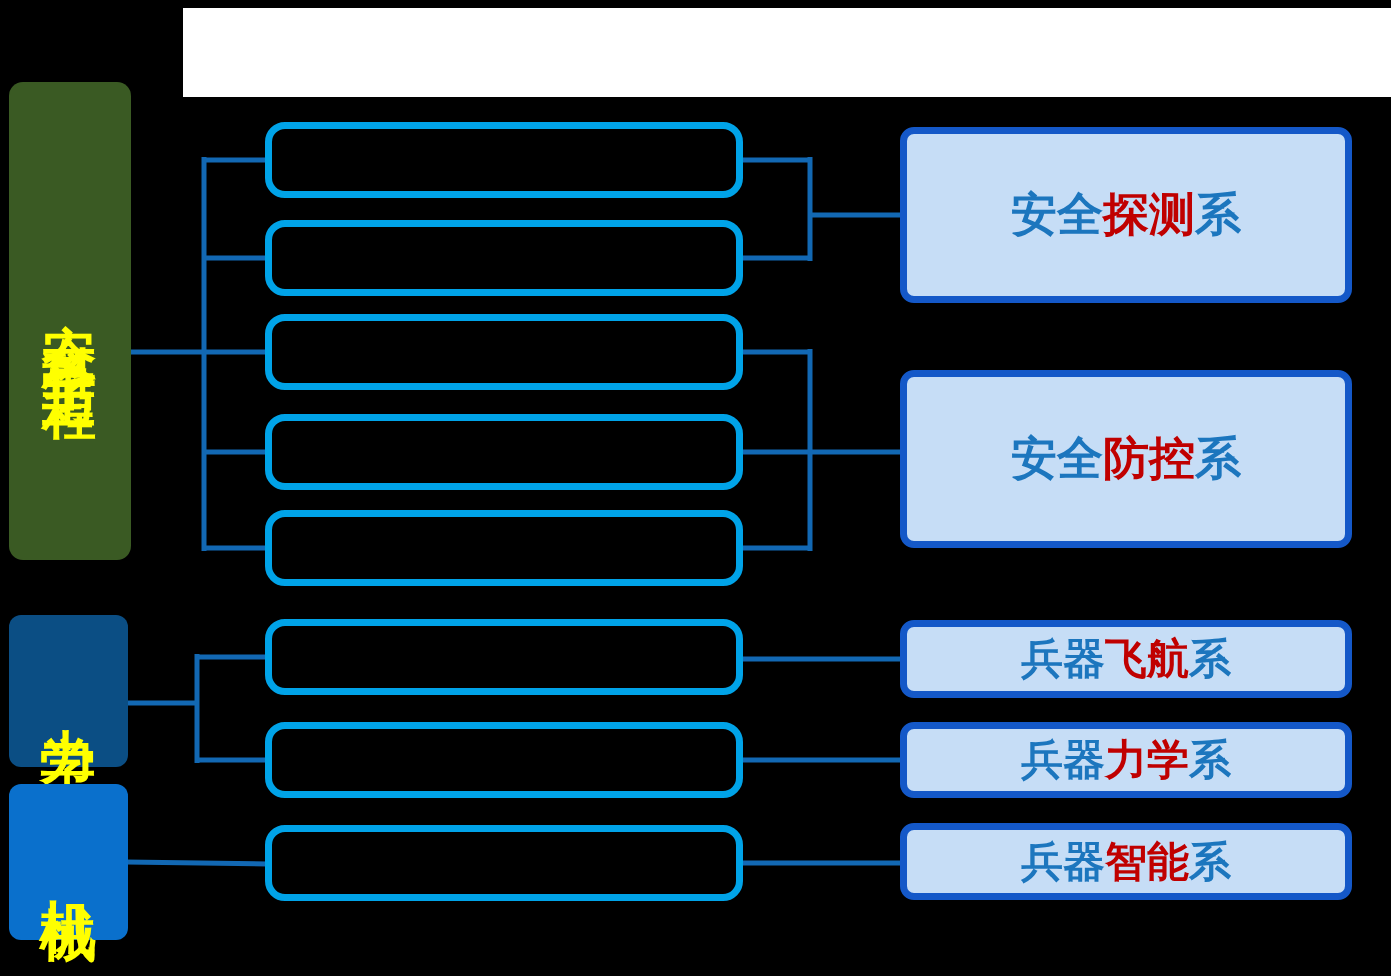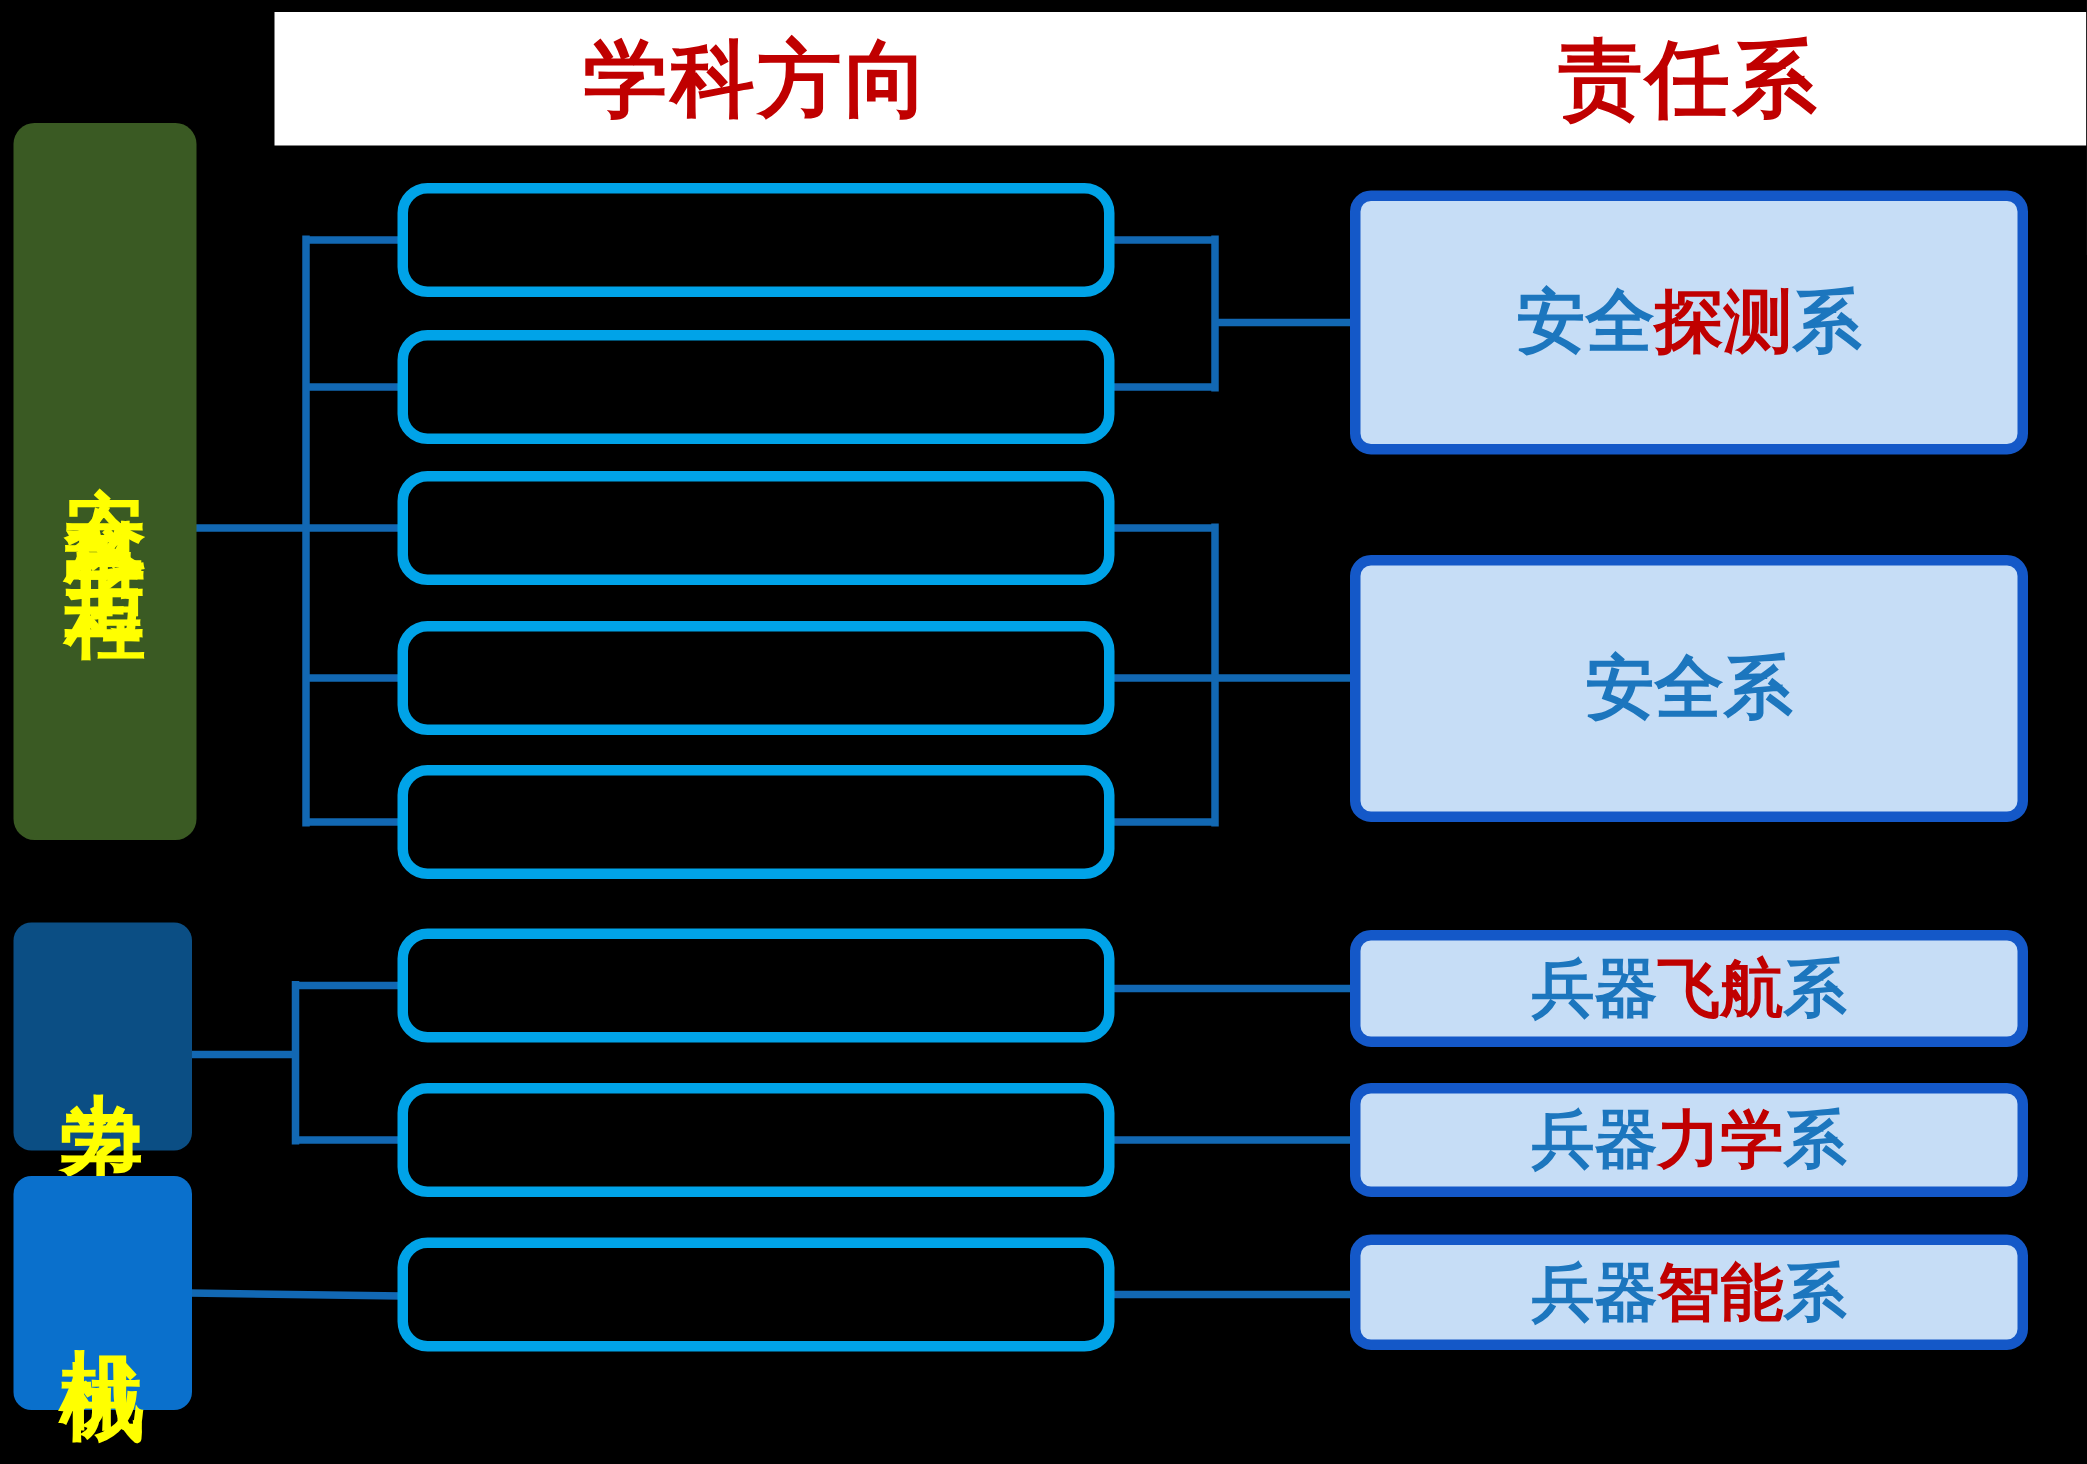--- a/index.html
+++ b/index.html
@@ -71,26 +71,20 @@
   .dp3{top:620px;height:78px;font-size:42px;}
   .dp4{top:722px;height:76px;font-size:42px;}
   .dp5{top:823px;height:77px;font-size:42px;}
 </style>
 </head>
 <body>
 
 <div class="canvas">
 
   <div class="band"></div>
-  <div class="col-header directions">
-    <span>学科方向</span>
-  </div>
-  <div class="col-header departments">
-    <span>责任系</span>
-  </div>
 
   <svg class="wires" width="1391" height="976" viewBox="0 0 1391 976">
 
     <line x1="128" y1="352" x2="206" y2="352"></line>
     <line x1="204" y1="157" x2="204" y2="551"></line>
     <line x1="204" y1="160" x2="268" y2="160"></line>
     <line x1="204" y1="258" x2="268" y2="258"></line>
     <line x1="204" y1="352" x2="268" y2="352"></line>
     <line x1="204" y1="452" x2="268" y2="452"></line>
     <line x1="204" y1="548" x2="268" y2="548"></line>
@@ -137,20 +131,21 @@
   <div class="dir-box db7"></div>
   <div class="dir-box db8"></div>
 
   <div class="dept dp1">
     <span class="c-blue">安全</span>
       <span class="c-red">探测</span>
       <span class="c-blue">系</span>
   </div>
   <div class="dept dp2">
     <span class="c-blue">安全</span>
+      <span class="c-red">防控</span>
       <span class="c-blue">系</span>
   </div>
   <div class="dept dp3">
     <span class="c-blue">兵器</span>
       <span class="c-red">飞航</span>
       <span class="c-blue">系</span>
   </div>
   <div class="dept dp4">
     <span class="c-blue">兵器</span>
       <span class="c-red">力学</span>

